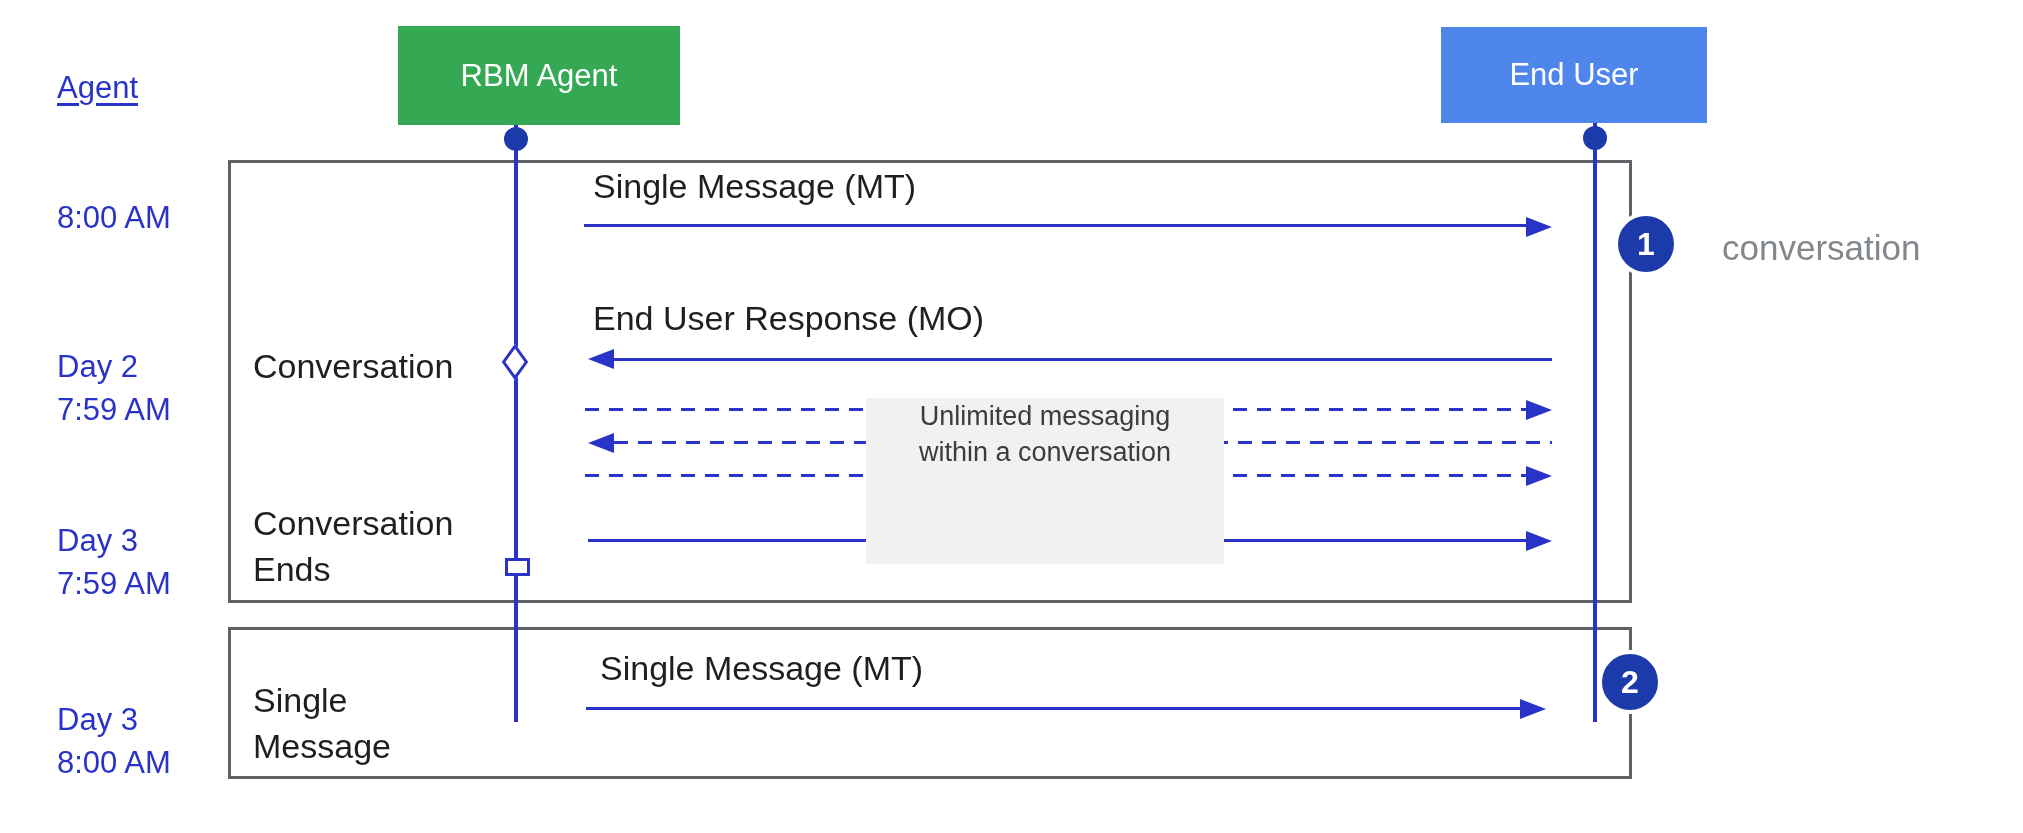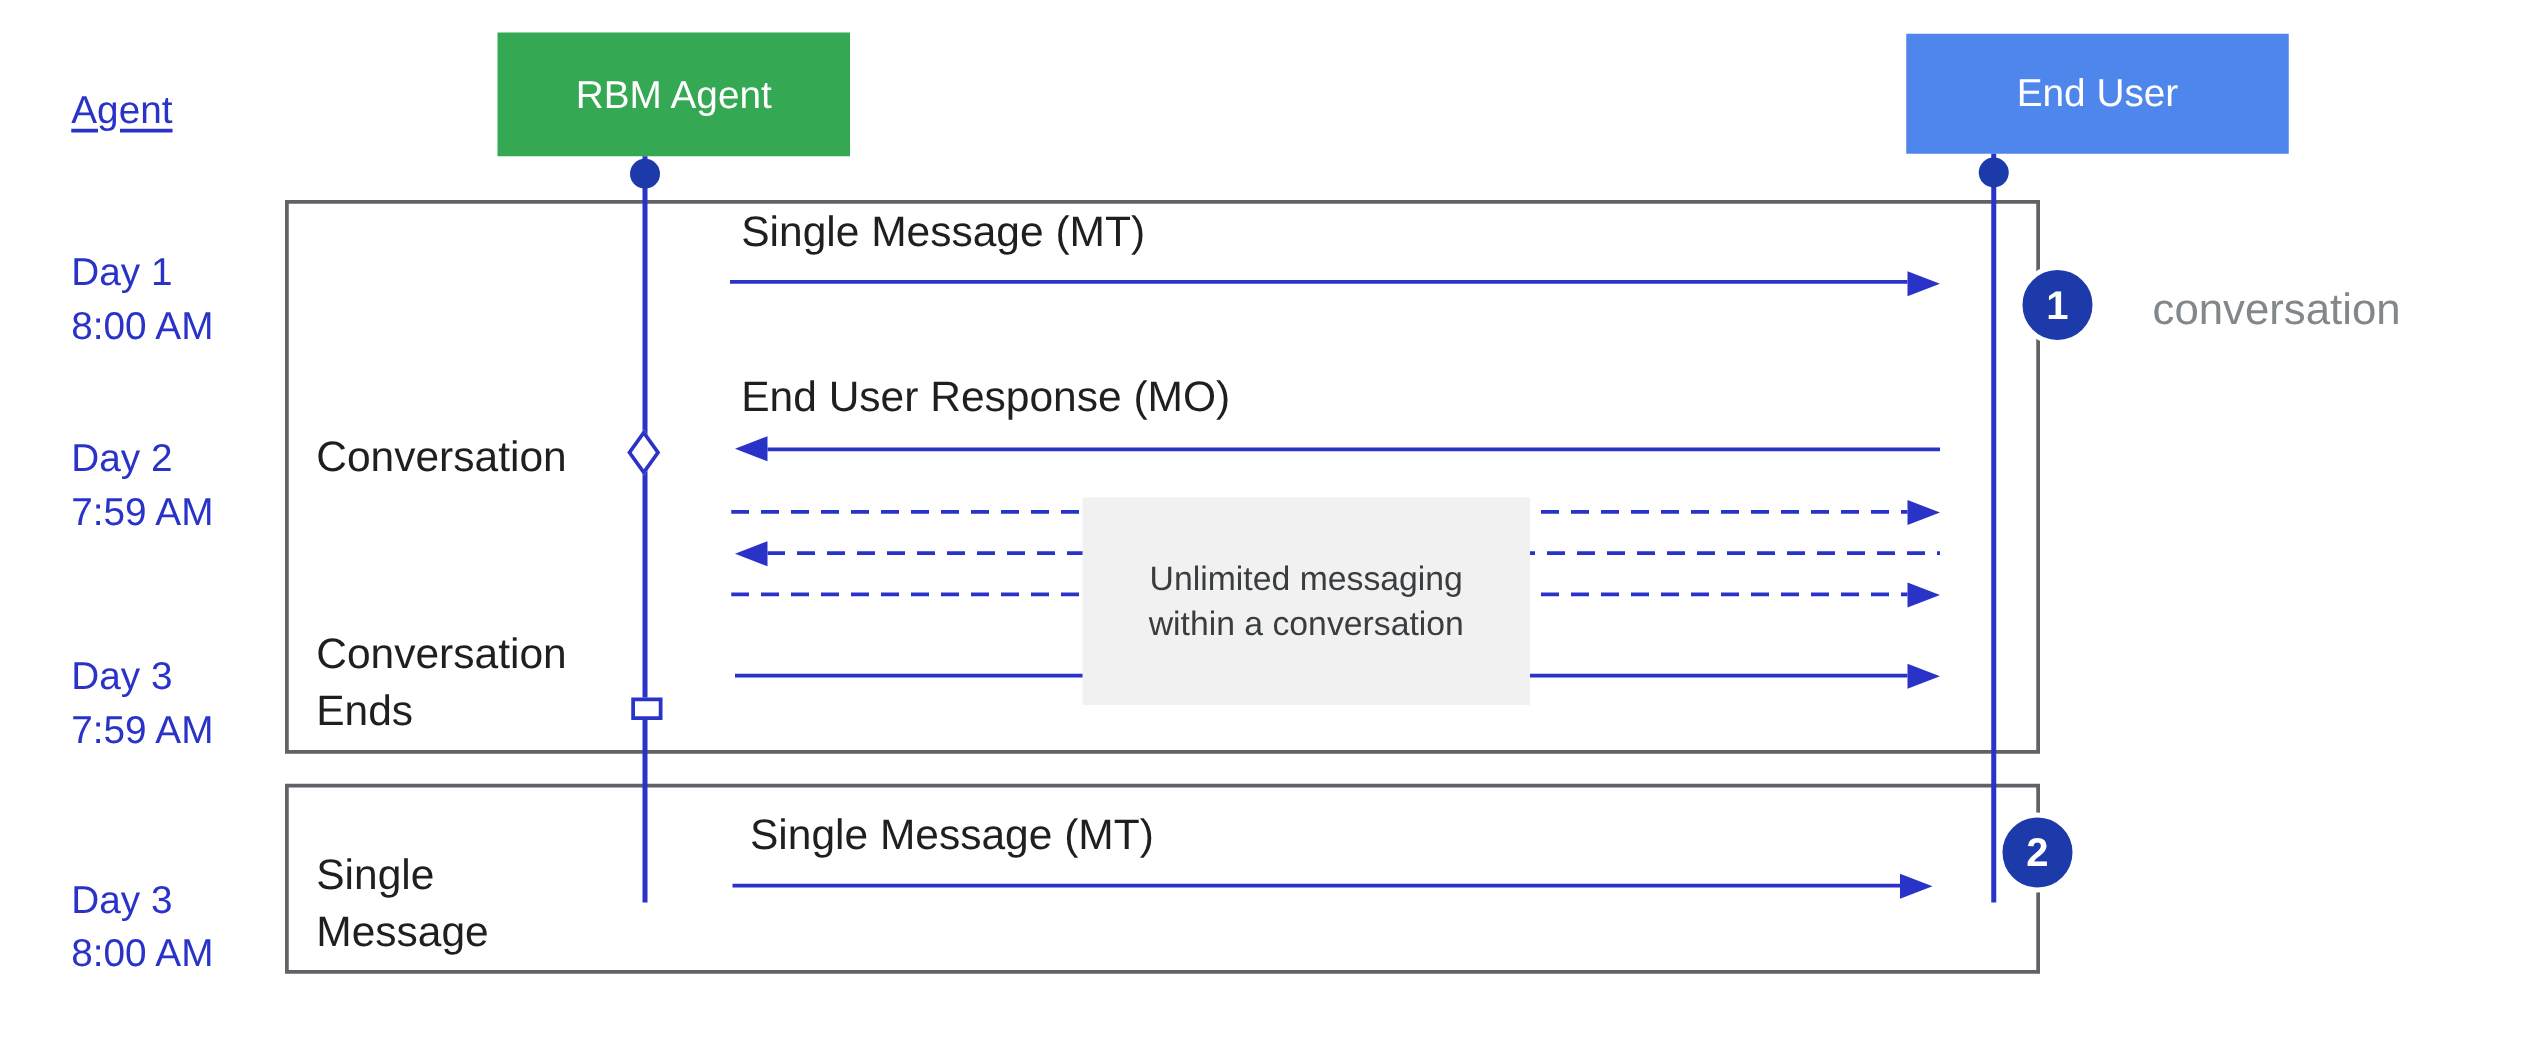--- a/index.html
+++ b/index.html
@@ -7,21 +7,21 @@
     --border-gray:#5f6368; --muted:#82878c; --panel:#f1f1f1; --ink:#1f1f1f;
   }
   *{margin:0;padding:0;box-sizing:border-box}
   html,body{background:#fff}
   body{font-family:"Liberation Sans", sans-serif;}
   .canvas{position:relative;width:2023px;height:833px;background:#fff;overflow:hidden}
   .abs{position:absolute}
 
   .actor{display:flex;align-items:center;justify-content:center;color:#fff;font-size:31px}
   .actor.agent{left:398px;top:26px;width:282px;height:99px;background:var(--green)}
-  .actor.user{left:1525px;top:27px;width:306px;height:96px;background:var(--header-blue)}
+  .actor.user{left:1441px;top:27px;width:266px;height:96px;background:var(--header-blue)}
 
   .time-label{left:57px;top:70px;font-size:31px;color:var(--line-blue);text-decoration:underline;text-underline-offset:5px}
 
   .day{left:57px;width:190px;color:var(--line-blue);font-size:31px;line-height:43px}
 
   .frame{border:3px solid var(--border-gray);background:transparent}
   .frame.one{left:228px;top:160px;width:1404px;height:443px}
   .frame.two{left:228px;top:627px;width:1404px;height:152px}
 
   .lifeline{width:4px;background:var(--line-blue)}
@@ -33,21 +33,21 @@
 
   .msg-label{font-size:34px;color:var(--ink);white-space:nowrap}
   .side-label{font-size:34px;color:var(--ink);line-height:46px;white-space:nowrap}
 
   .hline{height:3px;background:var(--line-blue)}
   .dash{height:3px;background:repeating-linear-gradient(90deg,var(--line-blue) 0 14px,transparent 14px 24px)}
   .ah-r{width:0;height:0;border-top:10px solid transparent;border-bottom:10px solid transparent;border-left:26px solid var(--line-blue)}
   .ah-l{width:0;height:0;border-top:10px solid transparent;border-bottom:10px solid transparent;border-right:26px solid var(--line-blue)}
 
   .panel{left:866px;top:398px;width:358px;height:166px;background:var(--panel);
-         display:flex;flex-direction:column;align-items:center;justify-content:center;
+         display:flex;flex-direction:column;align-items:center;
          font-size:27px;line-height:36px;color:#3a3d40;text-align:center}
 
   .diamond{left:504px;top:351px;width:22px;height:22px;background:#fff;border:3px solid var(--line-blue);
            transform:scale(0.85,1.18) rotate(45deg)}
   .squaremark{left:505px;top:558px;width:25px;height:18px;background:#fff;border:3px solid var(--line-blue)}
 
   .badge{width:64px;height:64px;border:4px solid #fff;border-radius:50%;background:var(--navy);
          display:flex;align-items:center;justify-content:center;color:#fff;font-size:32px;font-weight:bold}
   .badge.one{left:1614px;top:212px}
   .badge.two{left:1598px;top:650px}
@@ -55,21 +55,20 @@
   .caption{left:1722px;font-size:35px;line-height:56px;color:var(--muted);white-space:nowrap}
 </style>
 </head>
 <body>
 
 <div class="canvas">
 
   <div class="abs time-label">Agent</div>
 
   <div class="abs day" style="top:196px">
-    <div>Day 1</div>
     <div>8:00 AM</div>
   </div>
   <div class="abs day" style="top:345px">
     <div>Day 2</div>
     <div>7:59 AM</div>
   </div>
   <div class="abs day" style="top:519px">
     <div>Day 3</div>
     <div>7:59 AM</div>
   </div>

